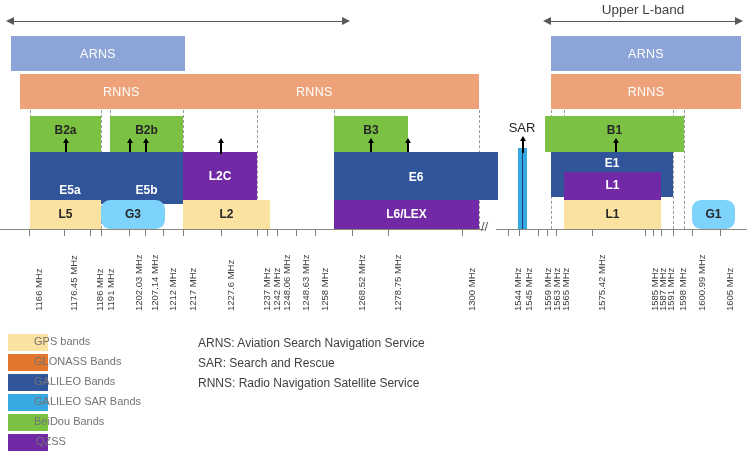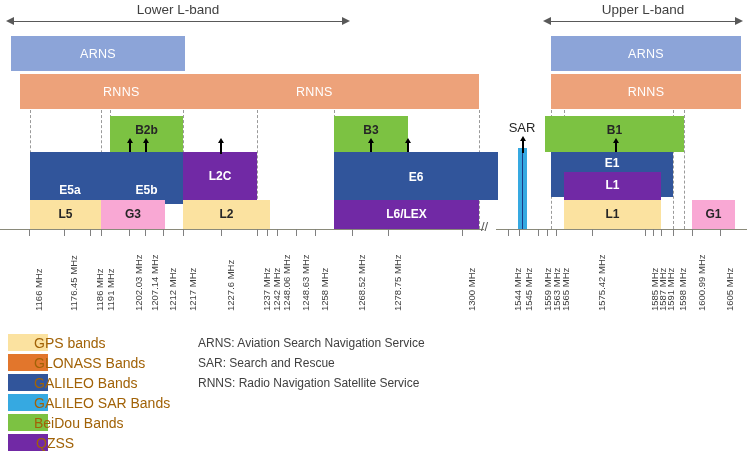--- a/index.html
+++ b/index.html
@@ -20,21 +20,21 @@
        color:#ffffff;font-size:12.5px;letter-spacing:.3px;}
   .svc.arns{background:#8ca4d8;}
   .svc.rnns{background:#eda27a;}
   .rnns-label{position:absolute;color:#ffffff;font-size:12.5px;
               top:0;bottom:0;display:flex;align-items:center;}
 
   
   .blk{position:absolute;display:flex;align-items:center;justify-content:center;
        font-size:12px;font-weight:bold;box-sizing:border-box;}
   .c-gps     {background:#fbe2a0;color:#262626;}
-  .c-glonass {background:#f9a8d4;color:#262626;}
+  .c-glonass {background:#7dd3fc;color:#262626;border-radius:9px;}
   .c-galileo {background:#31559b;color:#ffffff;}
   .c-sar     {background:#36a9e1;color:#262626;}
   .c-beidou  {background:#7cc242;color:#262626;}
   .c-qzss    {background:#7129a5;color:#ffffff;}
 
   .blk .lbl{position:absolute;left:0;right:0;text-align:center;}
 
   
   .uparrow{position:absolute;width:0;height:0;}
   .uparrow .shaft{position:absolute;left:0;top:4px;width:1.6px;background:#000;}
@@ -50,29 +50,28 @@
 
   
   .axis{position:absolute;left:0;height:1.4px;background:#8a8a7a;}
   .tick{position:absolute;width:1.2px;background:#808080;}
   .ticklabel{position:absolute;font-size:9.5px;color:#404040;white-space:nowrap;
              transform-origin:left top;transform:rotate(-90deg);}
   .axis-break{position:absolute;font-size:13px;color:#595959;}
 
   
   .legend-sw{position:absolute;width:40px;height:17px;}
-  .legend-tx{position:absolute;font-size:14px;color:#a16207;white-space:nowrap;}
+  .legend-tx{position:absolute;font-size:11px;color:#737373;white-space:nowrap;}
   .legend-note{position:absolute;font-size:12px;color:#404040;white-space:nowrap;}
 </style>
 </head>
 <body>
 
 <div id="stage">
 
-  <div class="band-title" style="left:6px;width:344px;top:2px;">Lower L-band</div>
   <div>
     <div class="arrow-line" style="left:14px;width:328px;top:21px;"></div>
     <div class="arrow-head left" style="left:6px;top:17px;"></div>
     <div class="arrow-head right" style="left:342px;top:17px;"></div>
   </div>
 
   <div class="band-title" style="left:543px;width:200px;top:2px;">Upper L-band</div>
   <div>
     <div class="arrow-line" style="left:551px;width:184px;top:21px;"></div>
     <div class="arrow-head left" style="left:543px;top:17px;"></div>
@@ -101,20 +100,27 @@
   <div class="guide" style="left:110px;top:110px;height:119px;"></div>
   <div class="guide" style="left:183px;top:110px;height:119px;"></div>
   <div class="guide" style="left:257px;top:110px;height:119px;"></div>
   <div class="guide" style="left:334px;top:110px;height:119px;"></div>
   <div class="guide" style="left:479px;top:110px;height:119px;"></div>
   <div class="guide" style="left:551px;top:110px;height:119px;"></div>
   <div class="guide" style="left:564px;top:110px;height:119px;"></div>
   <div class="guide" style="left:673px;top:110px;height:119px;"></div>
   <div class="guide" style="left:684px;top:110px;height:119px;"></div>
 
+  <div class="blk c-beidou" style="left:30px;top:116px;width:71px;height:36px;">
+    <span class="lbl" style="top:7px;">B2a</span>
+    <div class="uparrow" style="left:35px;top:22px;">
+      <div class="head"></div>
+        <div class="shaft" style="height:11px;"></div>
+    </div>
+  </div>
 
   <div class="blk c-galileo" style="left:30px;top:152px;width:80px;height:52px;">
     <span class="lbl" style="top:31px;">E5a</span>
   </div>
 
   <div class="blk c-gps" style="left:30px;top:200px;width:71px;height:29px;">
     <span class="lbl" style="top:7px;">L5</span>
   </div>
 
   <div class="blk c-beidou" style="left:110px;top:116px;width:73px;height:36px;">

